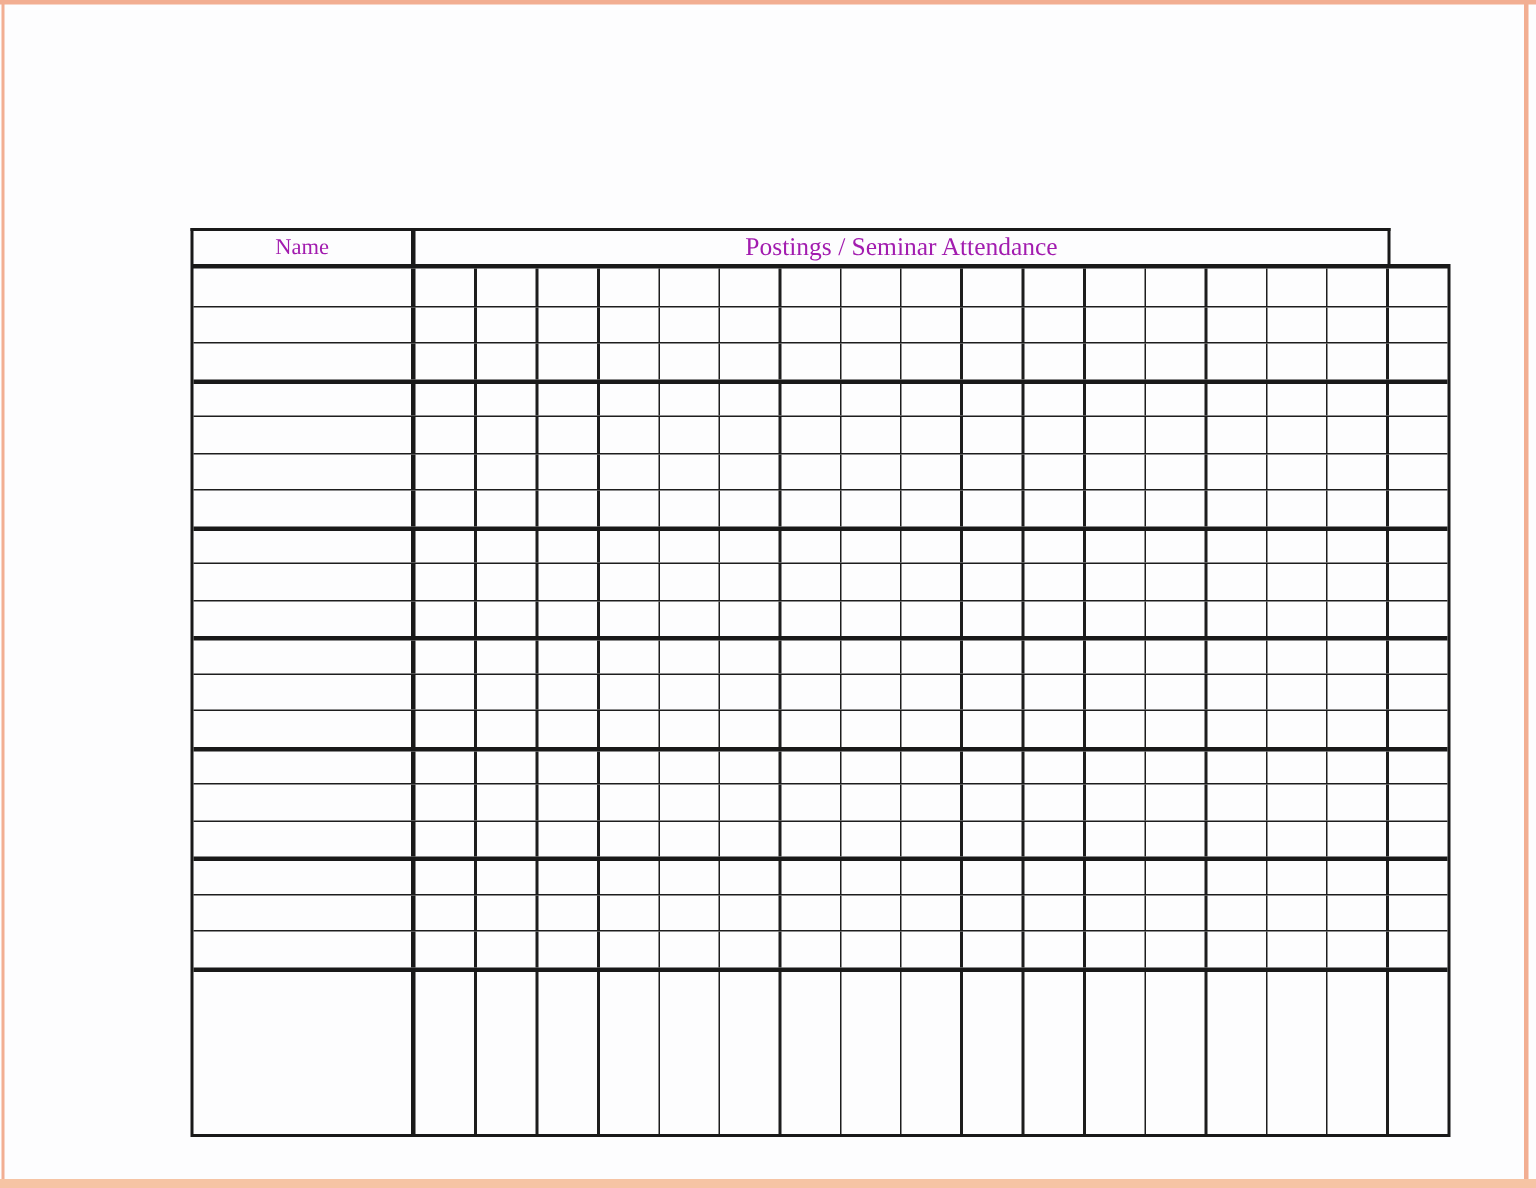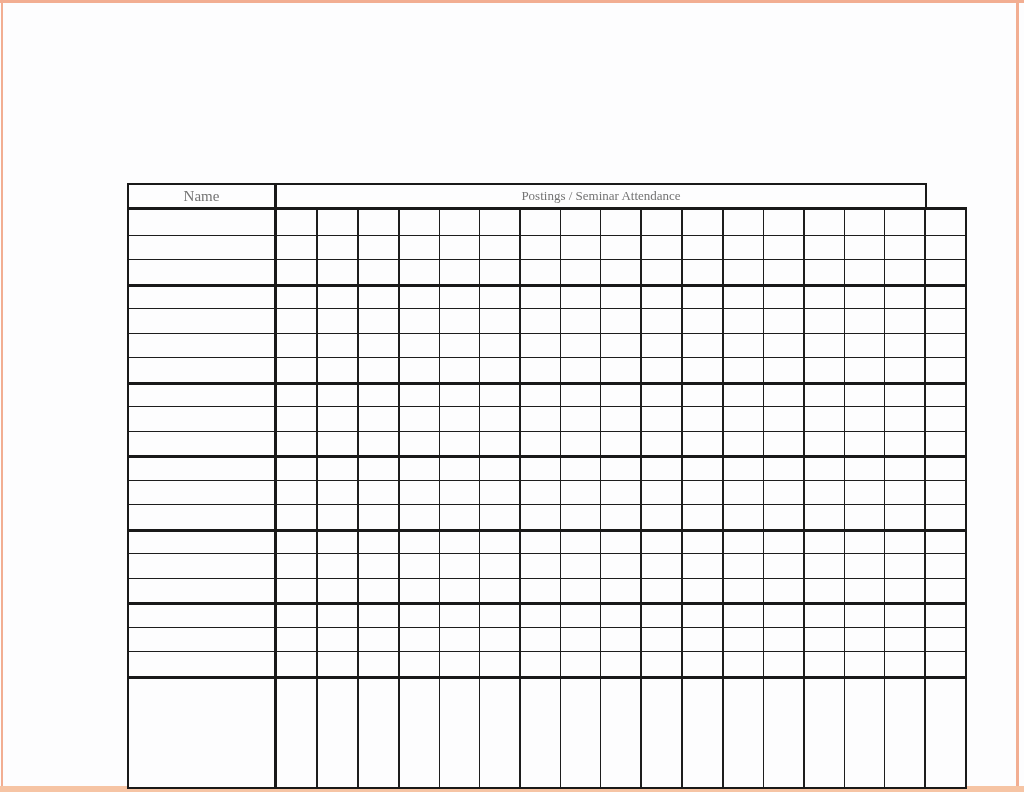--- a/index.html
+++ b/index.html
@@ -29,42 +29,41 @@
     letter-spacing: 0.4px;
     color: #1b1b1b;
     font-weight: normal;
     margin: 0;
   }
 
   #table {
     position: absolute;
     left: 127px; top: 152px;
     width: 840px;
-    color: #737373;
-    margin-top: 31px;
+    color: #a21caf;
   }
   .hrow {
     display: flex;
     width: 800px; height: 24px;
     box-sizing: border-box;
     border: 2px solid #191919;
     border-bottom: none;
     background: #fdfdfe;
   }
   .h-name {
     width: 148px;
     box-sizing: border-box;
     border-right: 3px solid #191919;
     display: flex; align-items: center; justify-content: center;
     font-size: 15px;
   }
   .h-post {
     flex: 1;
     display: flex; align-items: center; justify-content: center;
-    font-size: 13px;
+    font-size: 17px;
   }
   #table-body {
     box-sizing: border-box;
     border: 2px solid #191919;
     border-top: 3px solid #191919;
     background: #fdfdfe;
   }
   .row {
     display: flex;
     height: 24.5px;

